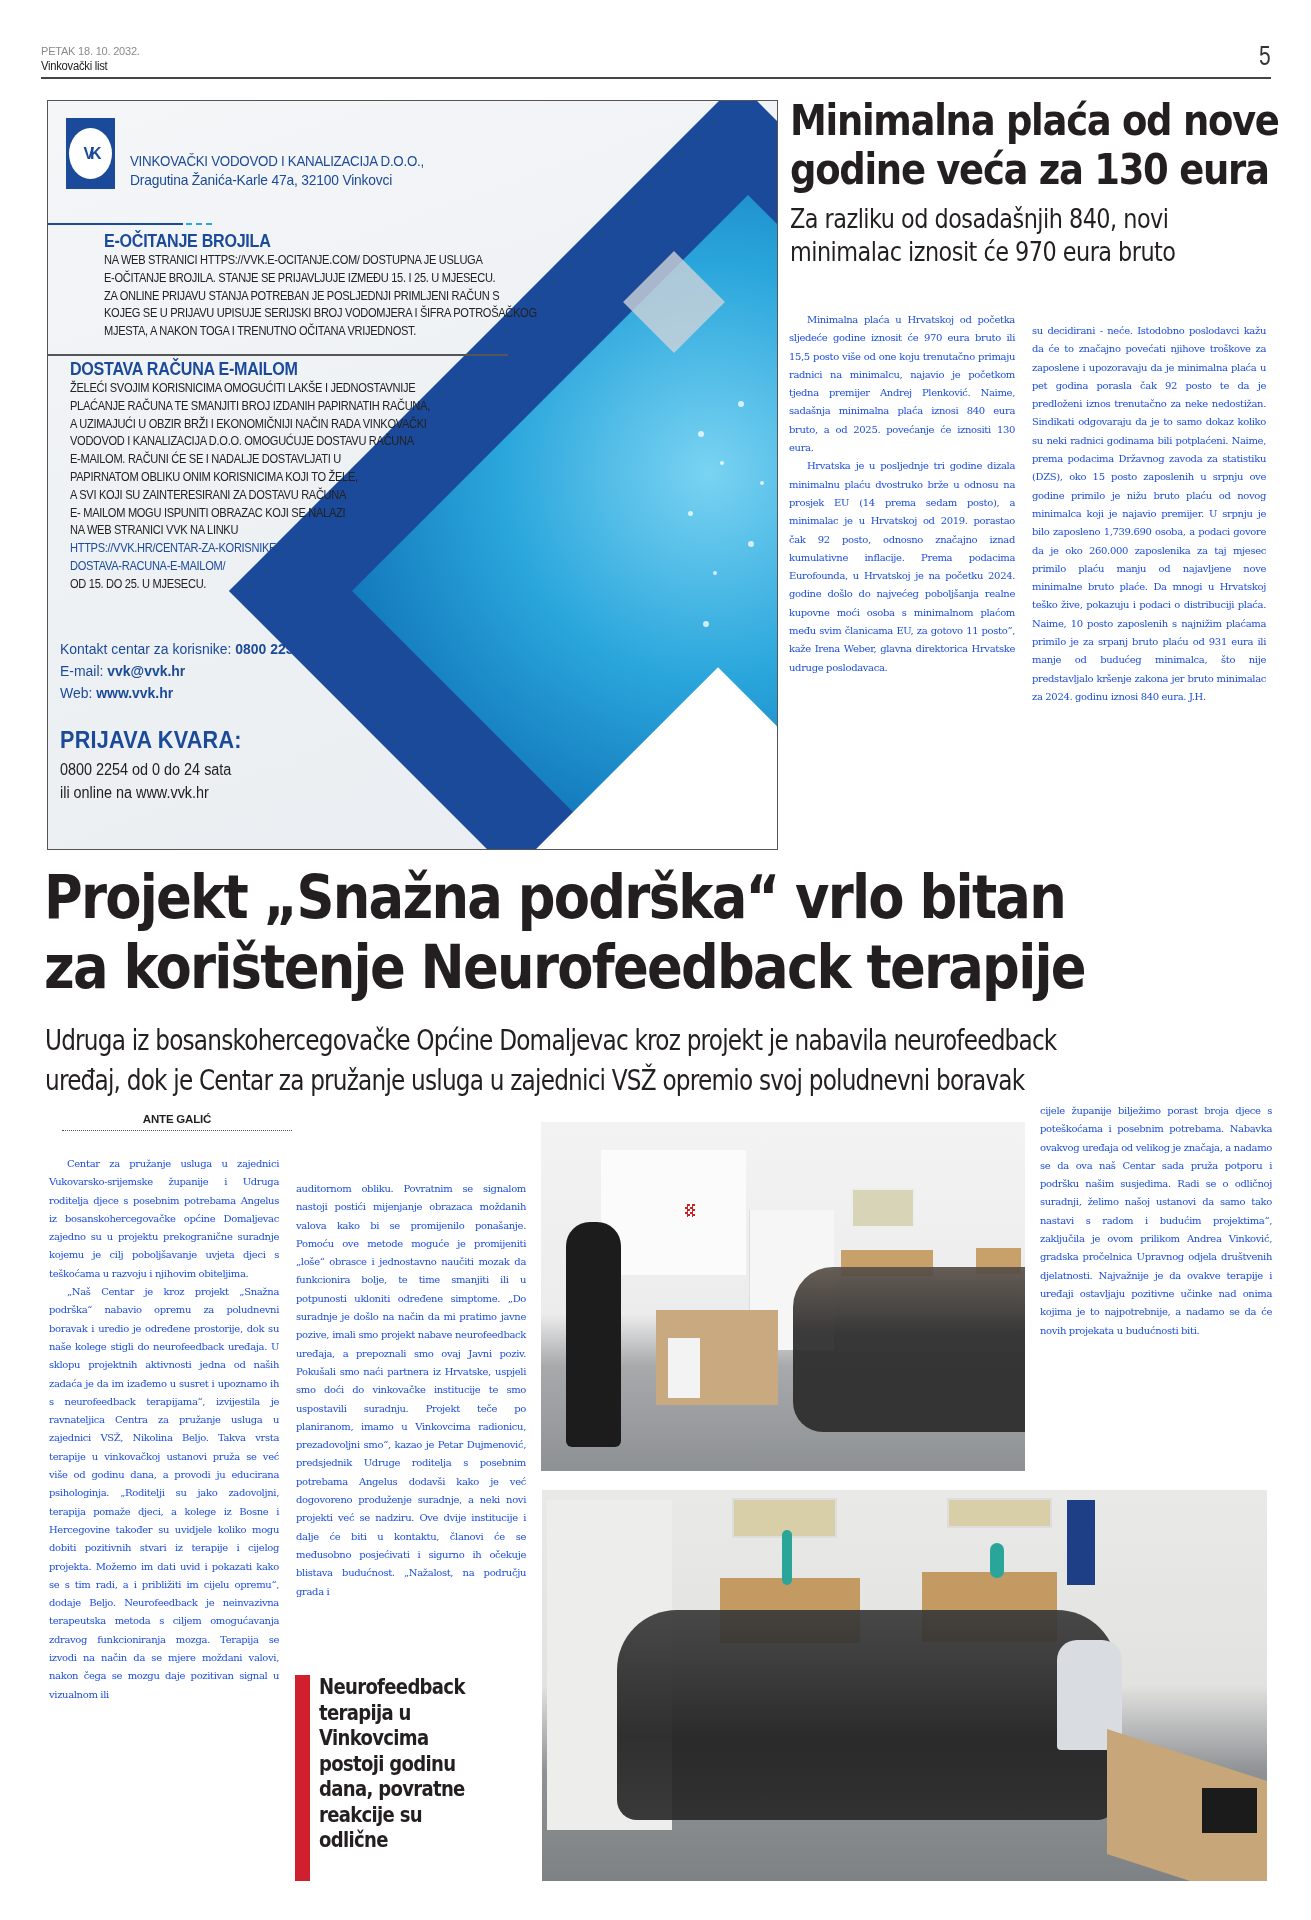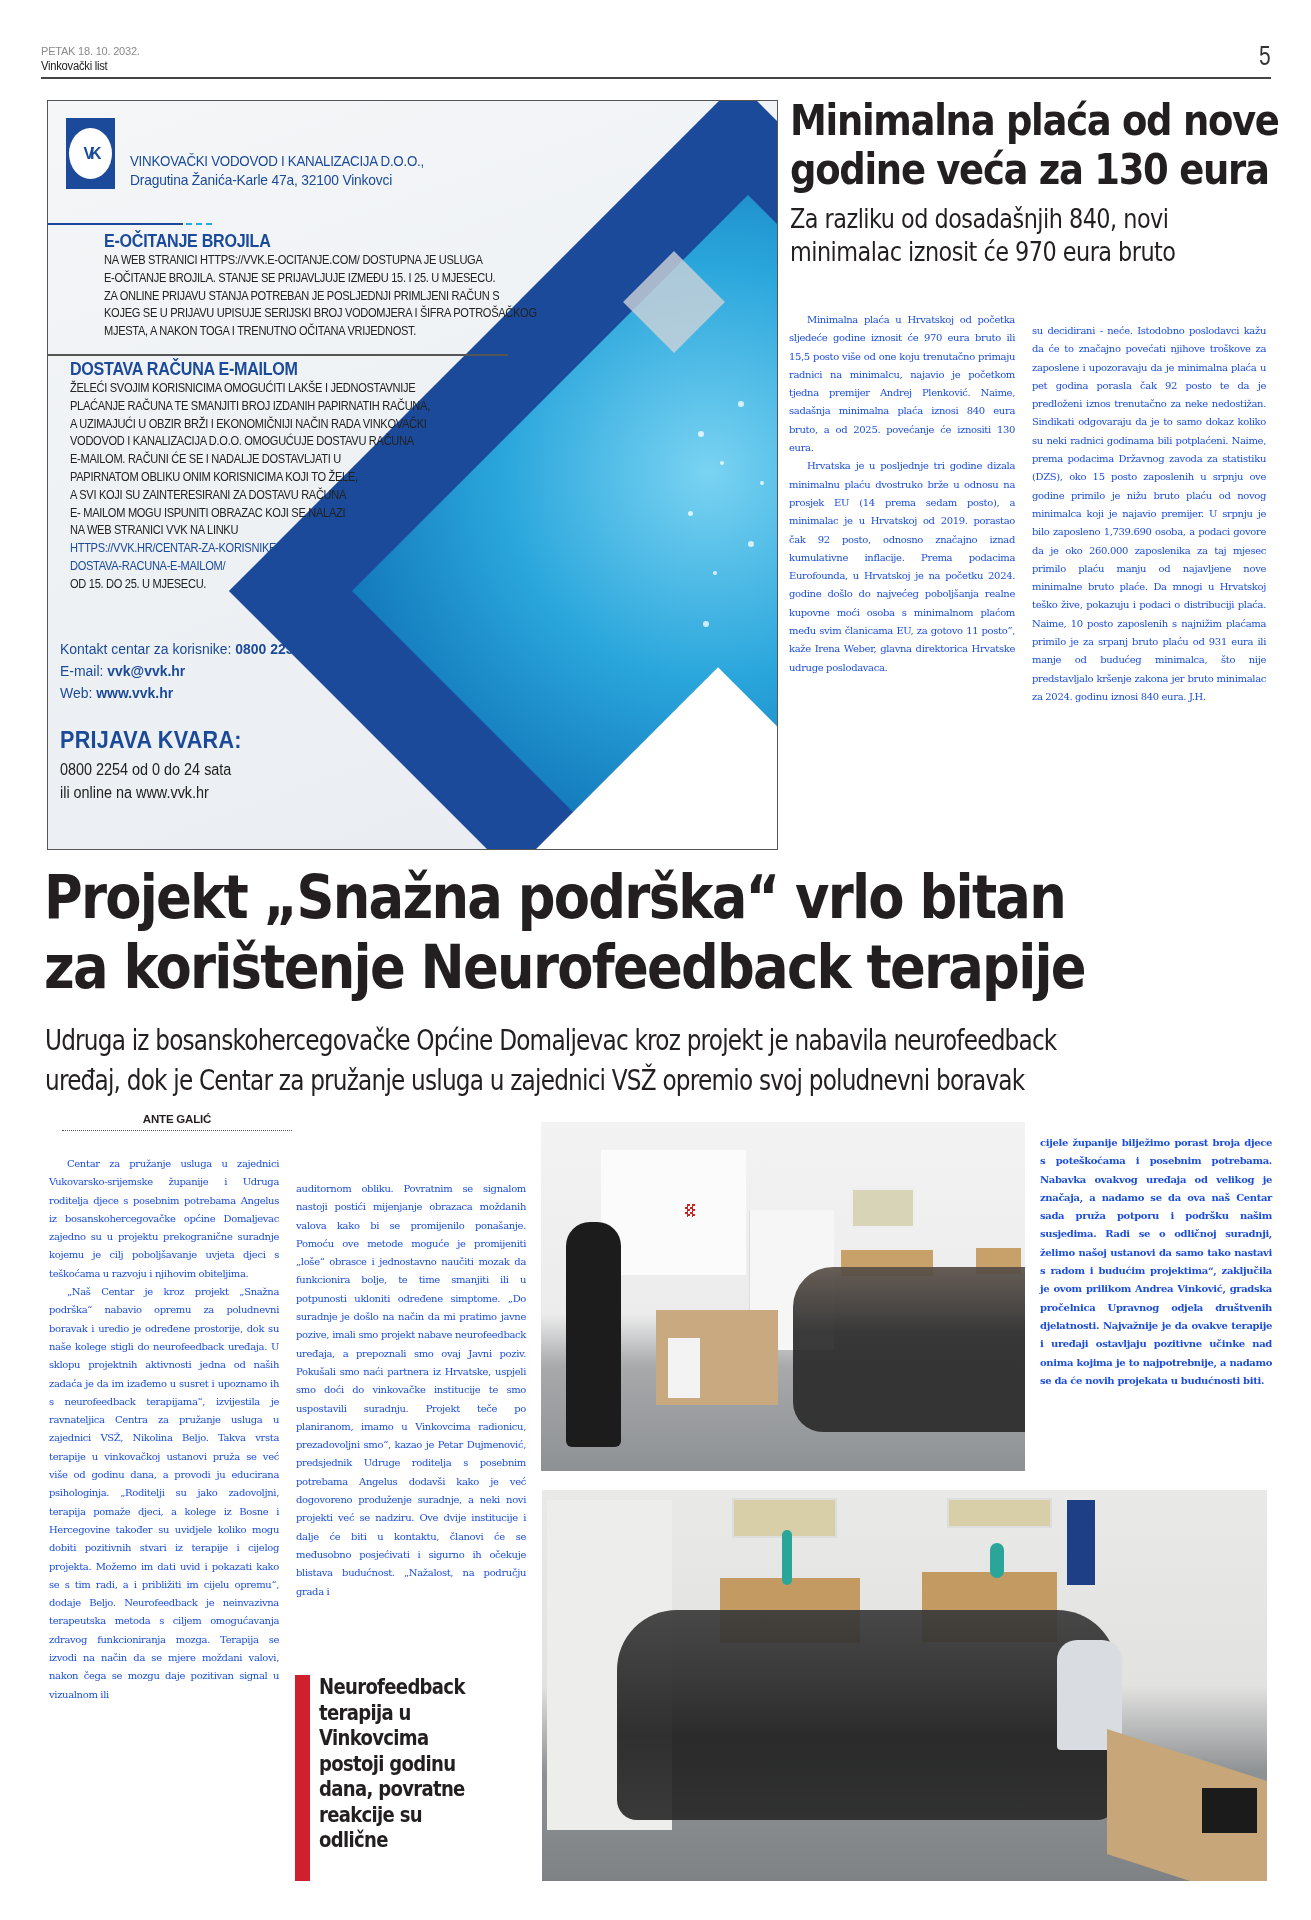--- a/index.html
+++ b/index.html
@@ -50,21 +50,21 @@
   .col p.noind { text-indent: 0; }
   .a1-col1 { left: 789px; top: 287px; width: 226px; }
   .a1-col2 { left: 1032px; top: 298px; width: 234px; }
 
   
   .a2-title { position: absolute; left: 44px; top: 862px; font-family: "DejaVu Sans", sans-serif; font-weight: bold; font-size: 60px; line-height: 70px; letter-spacing: -2px; color: #231f20; transform: scaleX(0.88); transform-origin: left; white-space: nowrap; }
   .a2-sub { position: absolute; left: 45px; top: 1020px; font-family: "DejaVu Sans", sans-serif; font-size: 29px; line-height: 40px; letter-spacing: -1px; color: #231f20; transform: scaleX(0.8); transform-origin: left; white-space: nowrap; }
   .byline { position: absolute; left: 62px; top: 1113px; width: 230px; text-align: center; font-family: "Liberation Sans", sans-serif; font-weight: bold; font-size: 11.5px; color: #231f20; letter-spacing: -0.2px; padding-bottom: 5px; border-bottom: 1.5px dotted #555; }
   .a2-col1 { left: 49px; top: 1131px; width: 230px; }
   .a2-col2 { left: 296px; top: 1156px; width: 230px; }
-  .a2-col3 { left: 1040px; top: 1110px; width: 232px; font-weight: bold; }
+  .a2-col3 { left: 1040px; top: 1078px; width: 232px; }
 
   .pullquote { position: absolute; left: 295px; top: 1675px; width: 220px; height: 210px; }
   .pq-bar { position: absolute; left: 0; top: 0; width: 15px; height: 206px; background: #d0202e; }
   .pq-text { position: absolute; left: 24px; top: 0px; font-family: "DejaVu Sans", sans-serif; font-weight: bold; font-size: 21px; line-height: 25.5px; color: #231f20; letter-spacing: -0.8px; transform: scaleX(0.86); transform-origin: left; white-space: nowrap; }
 
   
   .photo { position: absolute; overflow: hidden; background: #dcdcdc; }
   .photo1 { left: 541px; top: 1122px; width: 484px; height: 349px; background: linear-gradient(180deg, #f3f3f3 0%, #ececec 55%, #a7a9ab 70%, #8e9194 100%); }
   .photo2 { left: 542px; top: 1490px; width: 725px; height: 391px; background: linear-gradient(180deg, #e9e9e7 0%, #e2e2e0 50%, #8f9295 72%, #7f8285 100%); }
   .ph { position: absolute; }

